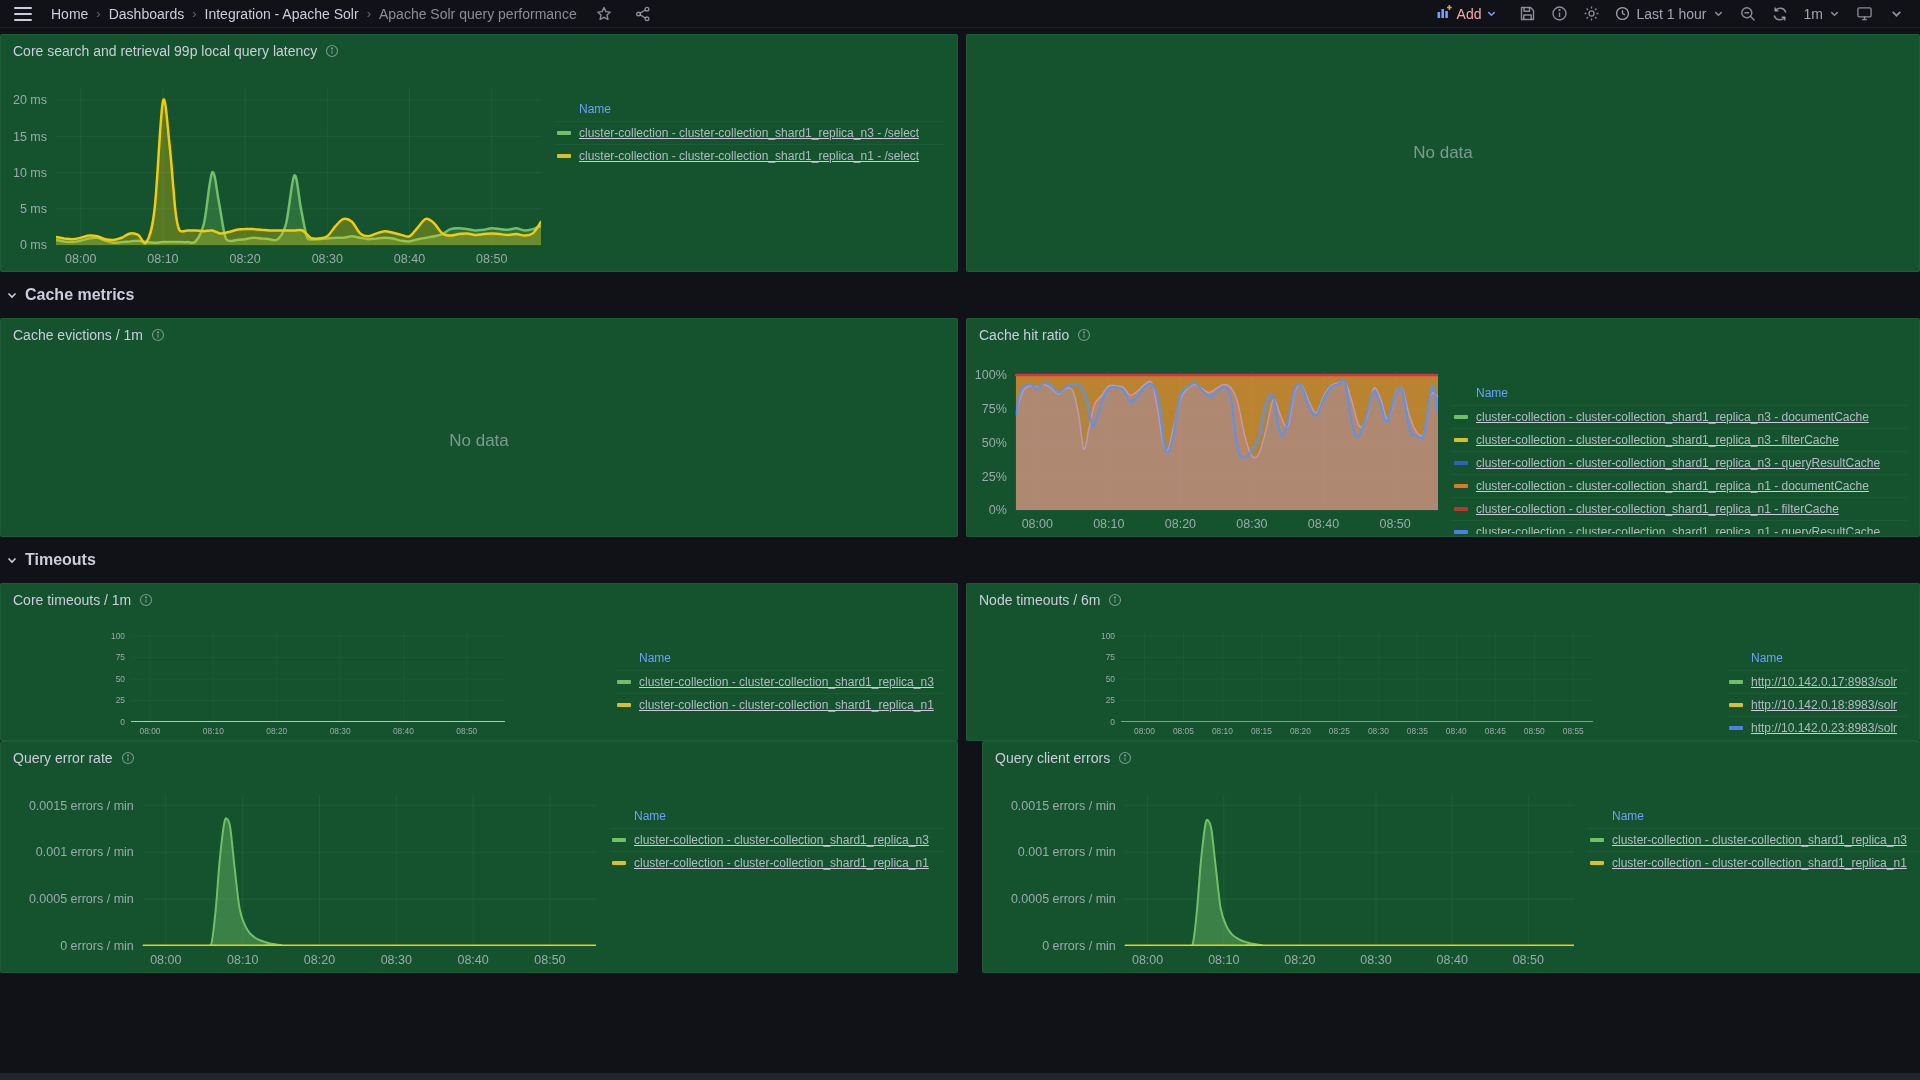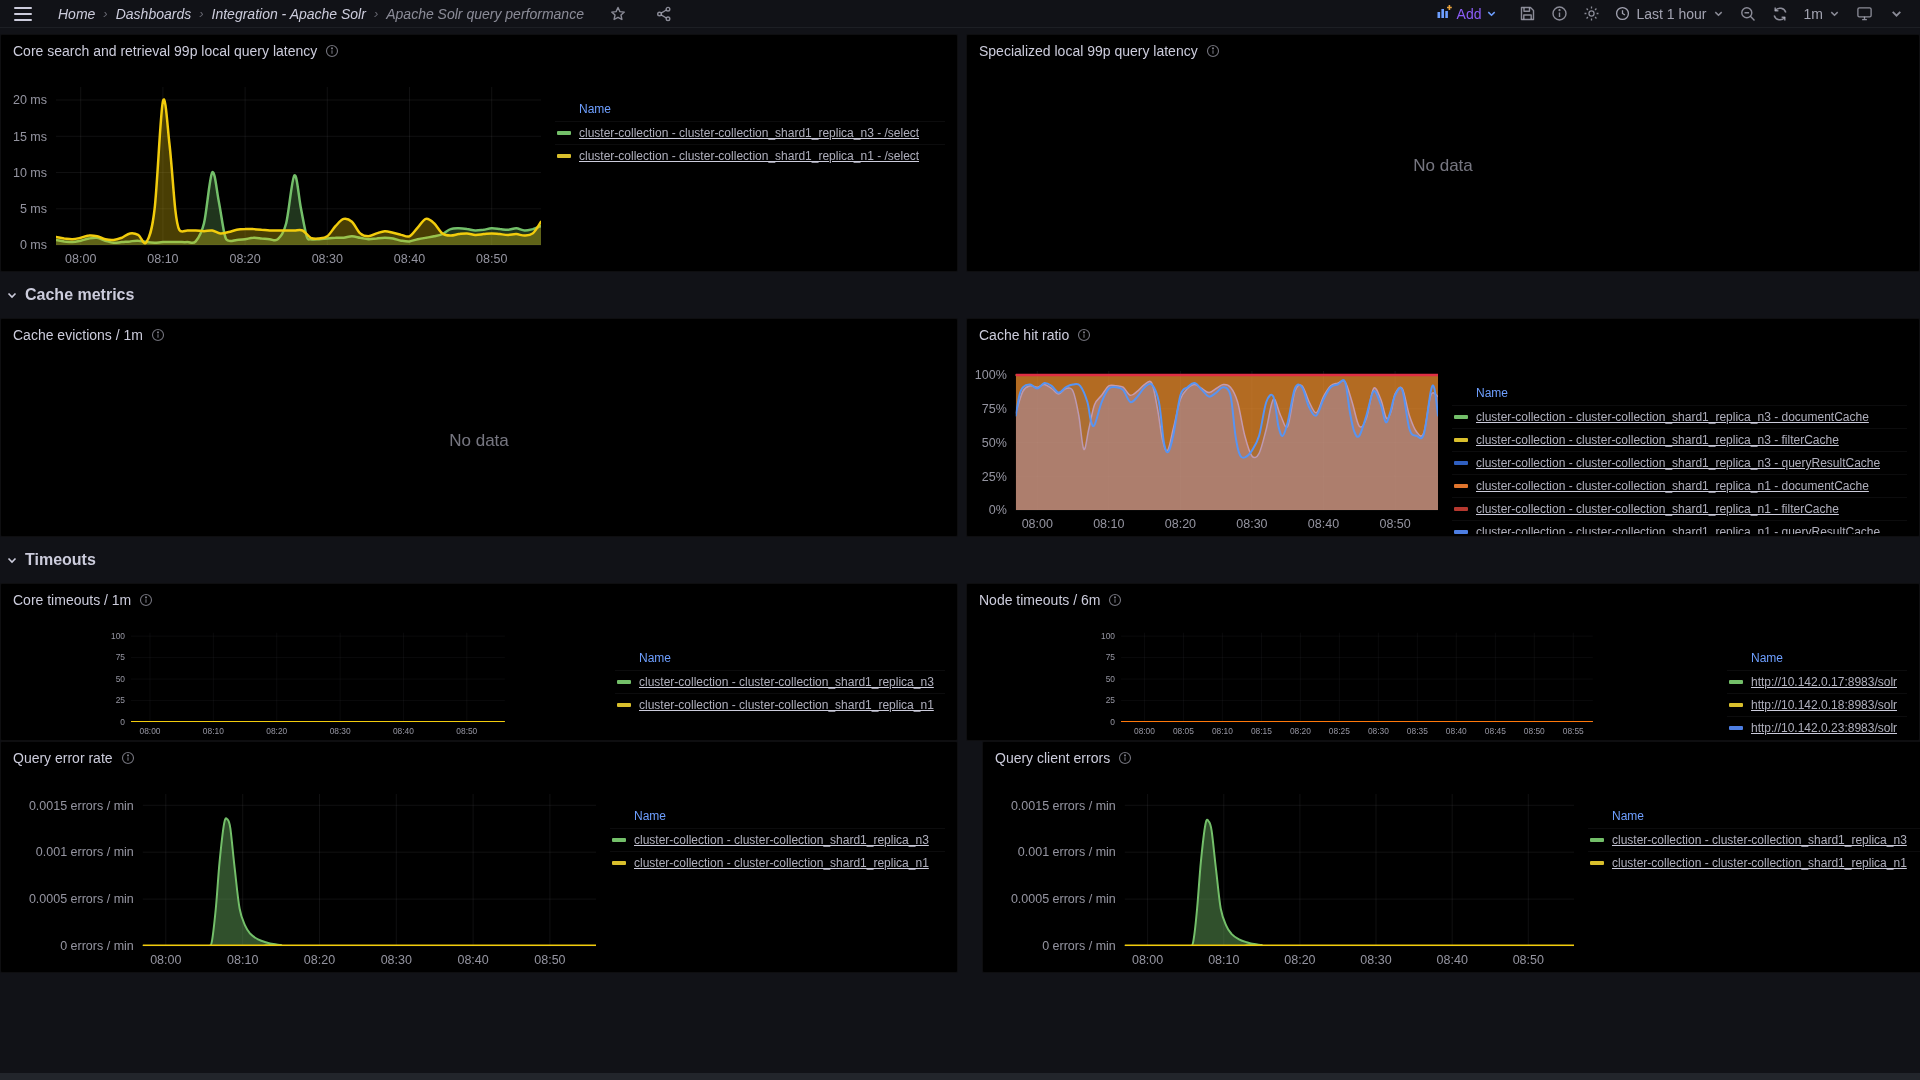--- a/index.html
+++ b/index.html
@@ -2,43 +2,43 @@
 <html><head>
 <meta charset="utf-8">
 <style>
   * { box-sizing: border-box; margin: 0; padding: 0; }
   html,body { width:1920px; height:1080px; overflow:hidden; background:#111217;
     font-family:"Liberation Sans", sans-serif; color:#ccccdc; }
   
   .navbar { height:28px; display:flex; align-items:center; justify-content:space-between;
     padding:0 12px 0 10px; background:#111217; border-bottom:1px solid #1d1f24; }
   .nav-left, .nav-right { display:flex; align-items:center; gap:8px; }
-  .nav-left { gap:22px;font-style:italic; }
+  .nav-left { gap:15px; }
   .hamburger { display:flex; flex-direction:column; gap:4px; cursor:pointer; padding:2px 4px; }
   .hamburger span { width:18px; height:2px; background:#ccccdc; border-radius:1px; }
   .crumbs { display:flex; align-items:center; gap:8px; font-size:14px; }
   .crumb { color:#ccccdc; cursor:pointer; white-space:nowrap; }
   .crumb.current { color:rgba(204,204,220,0.65); cursor:default; }
   .crumb-sep { color:rgba(204,204,220,0.45); font-size:13px; }
   .nav-icon { color:rgba(204,204,220,0.65); display:flex; align-items:center; justify-content:center;
     width:24px; height:24px; cursor:pointer; }
   .nav-icon svg { display:block; }
-  .add-btn { display:flex; align-items:center; gap:5px; color:#8b5cf6; font-size:14px;
+  .add-btn { display:flex; align-items:center; gap:5px; color:#fca5a5; font-size:14px;
     font-weight:500; cursor:pointer; margin-right:10px; }
   .picker { display:flex; align-items:center; gap:6px; color:rgba(204,204,220,0.78);
     font-size:14px; font-weight:500; cursor:pointer; margin:0 4px; white-space:nowrap;justify-content:space-between; }
   
   .dash { padding-top:6px; }
   .row { display:grid; grid-template-columns:958px 954px; gap:8px; }
   .r1 { height:238px; } .r2 { height:219px; } .r3 { height:158px; } .r4 { height:232px;gap:24px; }
   .section-hdr { display:flex; align-items:center; gap:7px; height:30px; margin:8px 0 8px 6px;
     cursor:pointer;text-align:center; }
   .section-hdr .chev { color:#ccccdc; display:flex; }
   .section-title { font-size:16px; font-weight:700; color:#ccccdc; }
-  .panel { background:#000000; border:1px solid rgba(204,204,220,0.07); border-radius:2px;
+  .panel { background:#14532d; border:1px solid rgba(204,204,220,0.07); border-radius:2px;
     display:flex; flex-direction:column; overflow:hidden; }
   .panel-hdr { display:flex; align-items:center; gap:8px; padding:8px 12px 2px 12px; }
   .panel-title { font-size:14px; font-weight:500; color:#ccccdc; cursor:pointer; white-space:nowrap; }
   .info-ic { color:rgba(204,204,220,0.55); display:flex; }
   .panel-body { flex:1; display:flex; padding:4px 8px 2px 8px; min-height:0; }
   .chart-wrap { flex:1; padding-top:12px; min-width:0; position:relative; }
   svg.chart { width:100%; height:100%; display:block; }
   .no-data { flex:1; display:flex; align-items:center; justify-content:center;
     font-size:17px; color:rgba(204,204,220,0.58); }
   
@@ -223,30 +223,20 @@
               <span class="lg-label">cluster-collection - cluster-collection_shard1_replica_n3 - /select</span>
             </div>
           <div class="lg-row">
               <span class="swatch" style="background: rgb(217, 191, 44);"></span>
               <span class="lg-label">cluster-collection - cluster-collection_shard1_replica_n1 - /select</span>
             </div>
         </div>
       </div>
     </div>
     <div class="panel">
-      <div class="panel-hdr">
-        <span class="panel-title">Specialized local 99p query latency</span>
-        <span class="info-ic">
-          <svg width="14" height="14" viewBox="0 0 16 16" fill="none" stroke="currentColor" stroke-width="1.3">
-              <circle cx="8" cy="8" r="6.3"></circle>
-              <path d="M8 7.2 V11.2"></path>
-              <circle cx="8" cy="5" r="0.5" fill="currentColor"></circle>
-            </svg>
-          </span>
-      </div>
       <div class="no-data">No data</div>
     </div>
   </div>
 
   <div class="section-hdr">
     <span class="chev">
       <svg width="12" height="12" viewBox="0 0 12 12" fill="none" stroke="currentColor" stroke-width="1.6">
           <path d="M2.5 4.5 L6 8 L9.5 4.5"></path>
         </svg>
       </span>

